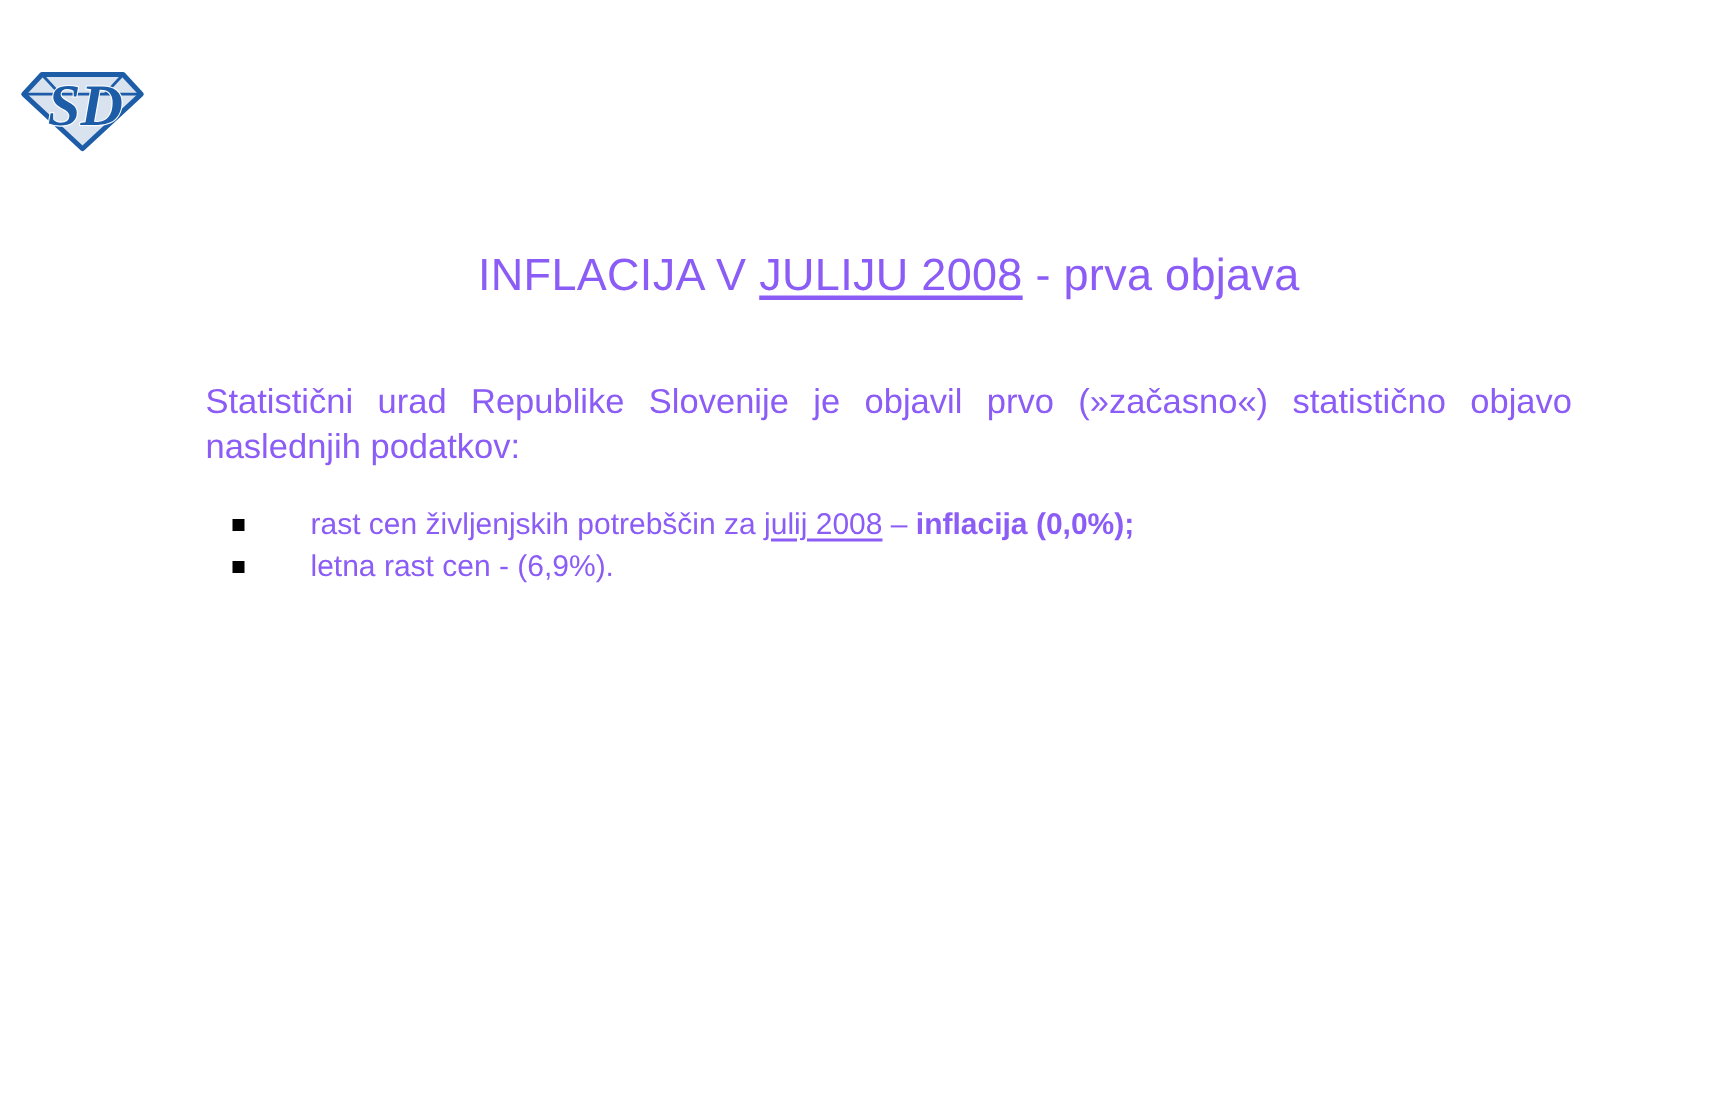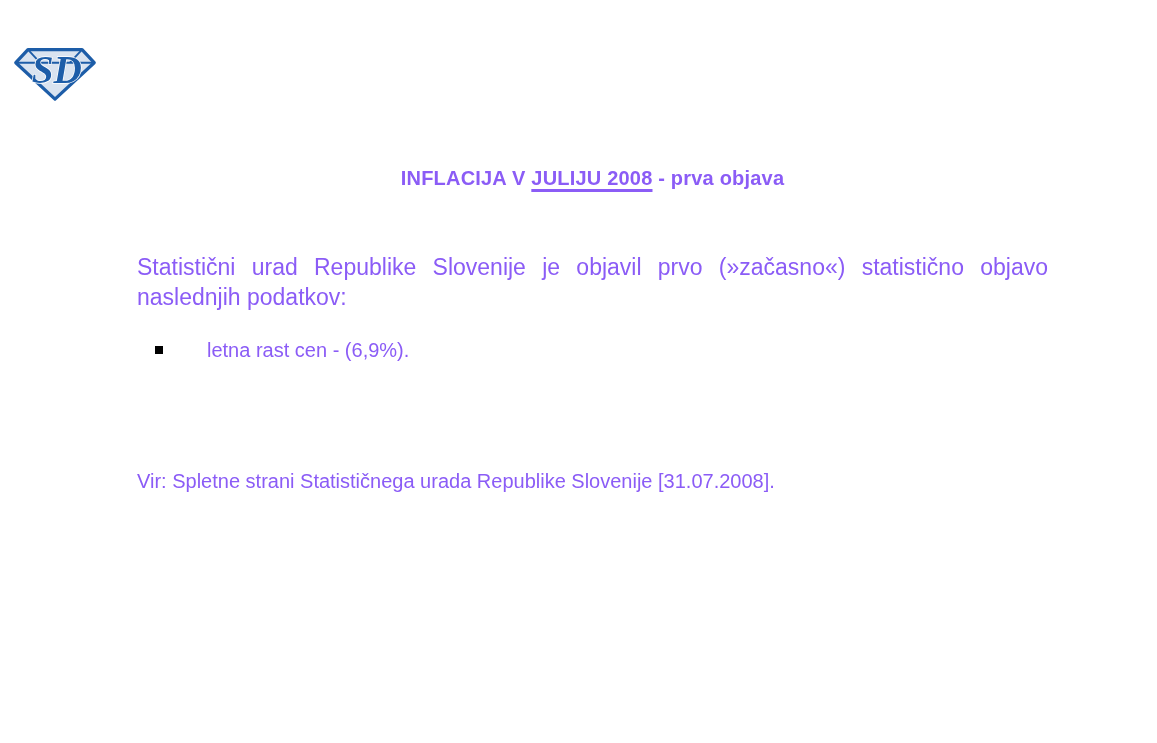--- a/index.html
+++ b/index.html
@@ -22,22 +22,22 @@
     top: 43px;
     width: 84px;
     height: 60px;
   }
   .title {
     position: absolute;
     left: 137px;
     top: 167px;
     width: 911px;
     text-align: center;
-    font-size: 20px;
-    font-weight: bold;
+    font-size: 30px;
+    font-weight: normal;
     letter-spacing: 0.2px;
     white-space: nowrap;
   }
   .title .u {
     text-decoration: underline;
     text-decoration-thickness: 3px;
     text-underline-offset: 4px;
   }
   .intro {
     position: absolute;
@@ -103,19 +103,22 @@
 
   <div class="title">
     <span>INFLACIJA V </span><span class="u">JULIJU 2008</span><span> - prva objava</span>
   </div>
 
   <div class="intro">Statistični urad Republike Slovenije je objavil prvo (»začasno«) statistično objavo naslednjih podatkov:</div>
 
   <div class="bullets">
     <div class="bullet-row">
       <span class="sq"></span>
+      <span>rast cen življenjskih potrebščin za </span><span class="u">julij 2008</span><span> – </span><span class="b">inflacija (0,0%);</span>
+    </div>
+    <div class="bullet-row">
+      <span class="sq"></span>
       <span>letna rast cen - (6,9%).</span><span class="u"></span><span></span><span class="b"></span>
     </div>
   </div>
 
-  <div class="source">Vir: Spletne strani Statističnega urada Republike Slovenije [31.07.2008].</div>
 
 </div>
 
 </body></html>

